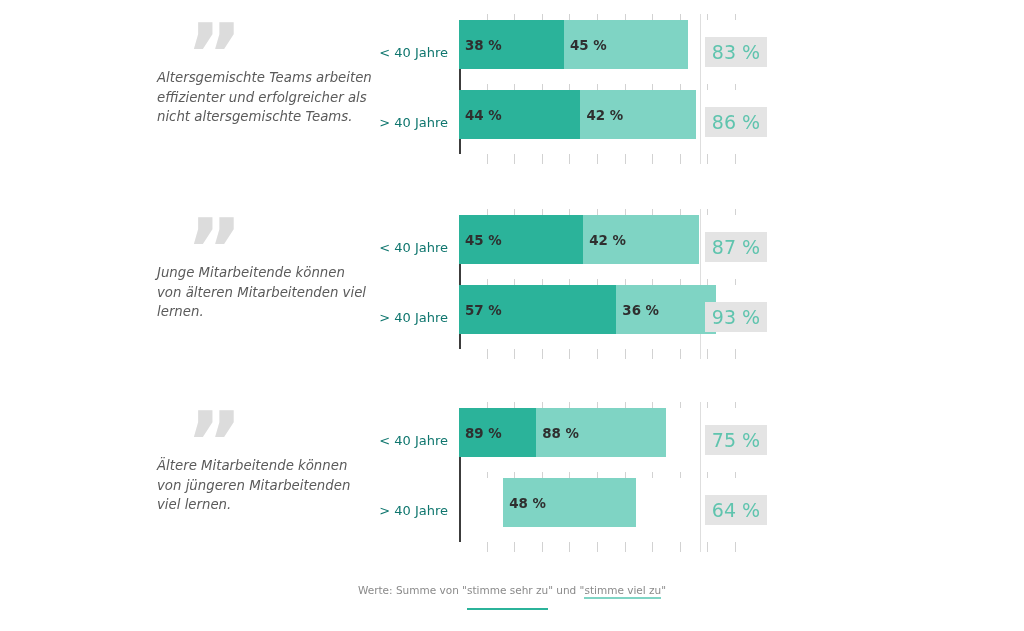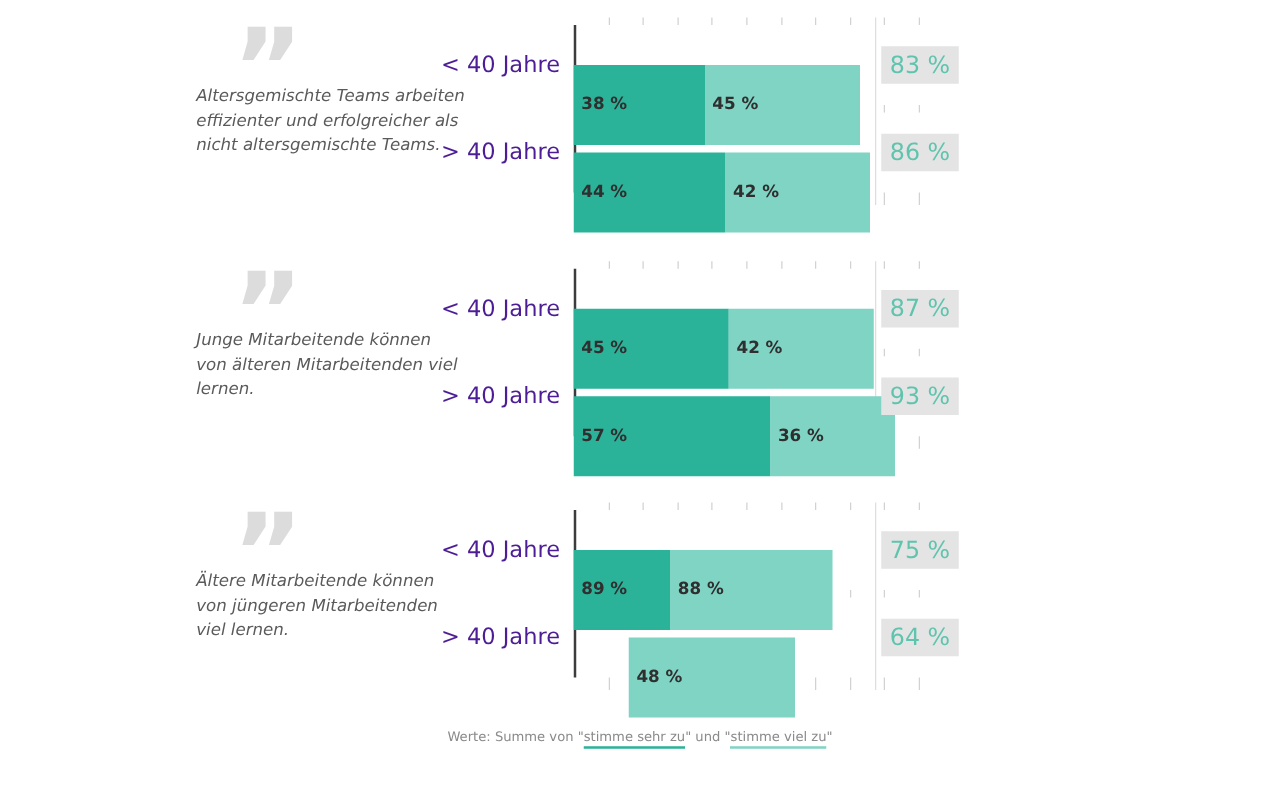--- a/index.html
+++ b/index.html
@@ -61,40 +61,39 @@
     height: 64px;
   }
 
   .row-label {
     position: absolute;
     left: 300px;
     width: 148px;
     text-align: right;
     top: 50%;
     transform: translateY(-50%);
-    font-size: 18px;
-    color: #4c1d95;
+    font-size: 13px;
+    color: #0f766e;
     font-family: "DejaVu Sans", sans-serif;
     white-space: nowrap;
   }
 
   .bar-area {
     position: absolute;
     left: 459px;
     top: 0;
     height: 64px;
     width: 282px;
   }
 
   .seg {
     position: absolute;
     top: 0;
-    height: 64px;
+    height: 49px;
     box-sizing: border-box;
-    margin-top: 32px;
   }
   .seg-strong { background: #2bb39a; }
   .seg-light  { background: #7fd4c4; }
 
   .seg-label {
     position: absolute;
     top: 50%;
     transform: translateY(-50%);
     left: 6px;
     font-size: 13.4px;
@@ -163,21 +162,21 @@
     line-height: 15px;
     white-space: nowrap;
   }
   .footer-line2 {
     font-size: 10.5px;
     line-height: 15px;
     white-space: nowrap;
   }
   .ul-strong {
     border-bottom: 2px solid #2bb39a;
-    padding-bottom: 1px;
+    padding-bottom: 12px;
   }
   .ul-light {
     border-bottom: 2px solid #7fd4c4;
     padding-bottom: 1px;
   }
 
   
   #bottom-strip {
     position: absolute;
     left: 0;

